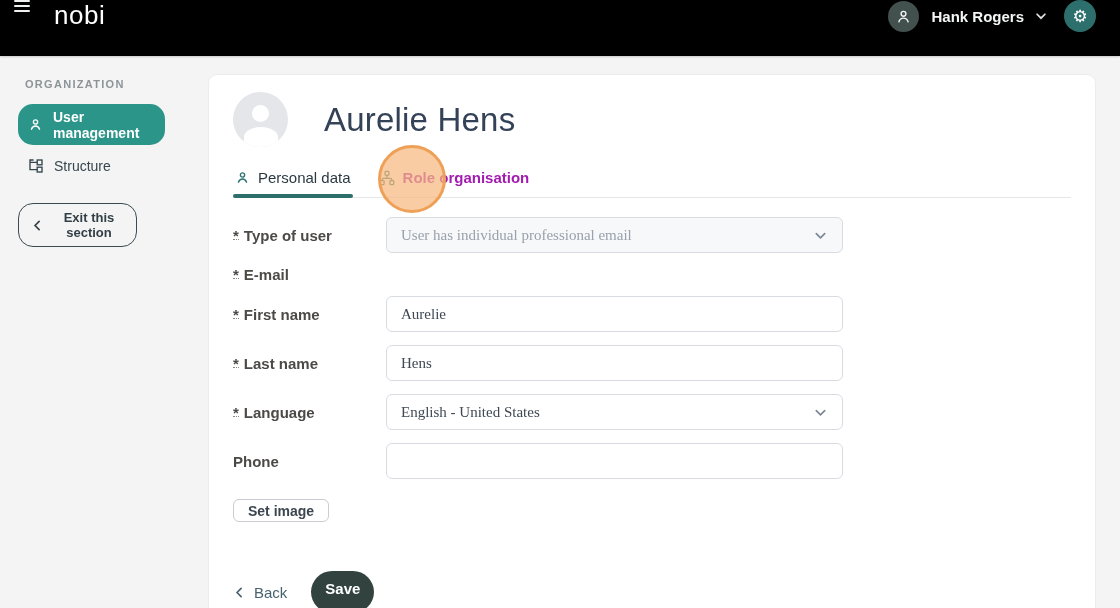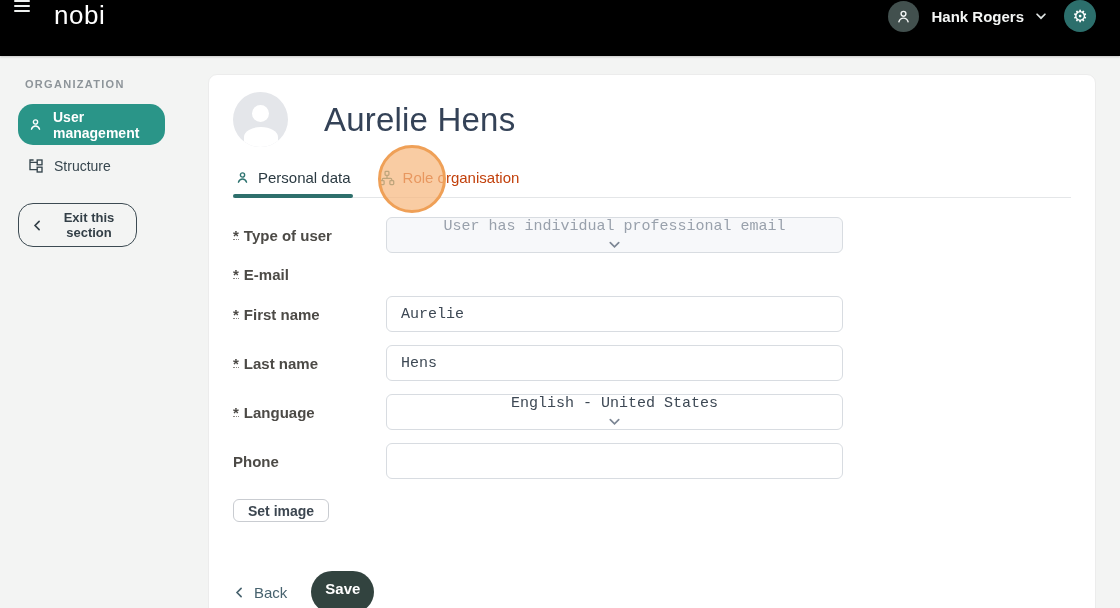--- a/index.html
+++ b/index.html
@@ -63,21 +63,21 @@
     width:55px; height:55px; border-radius:50%; background:#e4e6ea;
     position:relative; overflow:hidden;
   }
   .big-avatar .head { position:absolute; width:17px; height:17px; border-radius:50%; background:#fff; left:19px; top:13px; }
   .big-avatar .body { position:absolute; width:34px; height:20px; border-radius:50% 50% 0 0; background:#fff; left:10.5px; top:35px; }
   .page-title { font-size:33px; color:#344257; font-weight:500; letter-spacing:.2px; }
   
   .tabs { display:flex; gap:24px; margin-top:16px; border-bottom:1px solid #e4e6e8; }
   .tab {
     display:flex; align-items:center; gap:8px; font-size:15px; padding:6px 2px 11px 2px;
-    cursor:pointer; position:relative; color:#c2410c;
+    cursor:pointer; position:relative; color:#a21caf;font-weight:bold;
   }
   .tab .ticon { display:flex; color:#2e7370; }
   .tab.active { color:#2b3a42; font-weight:500; }
   .tab.active::after {
     content:""; position:absolute; left:0; right:0; bottom:-1px; height:4px;
     background:#2e6f6c; border-radius:2px;
   }
   .click-ring {
     position:absolute; width:68px; height:68px; border-radius:50%;
     left:169px; top:70px; z-index:4; pointer-events:none;
@@ -87,21 +87,21 @@
   .form { margin-top:19px; }
   .form-row { display:grid; grid-template-columns:153px 457px; align-items:center; margin-bottom:13px; }
   .f-label { font-size:15px; font-weight:600; color:#4c4a46; }
   .req {
     font-style:normal; margin-right:5px; border-bottom:1.5px dotted #8b8884;
     padding-bottom:1px; display:inline-block; line-height:.8; height:10px;
   }
   .f-input, .f-select {
     height:36px; border:1px solid #d8dce1; border-radius:6px; width:457px;
     font-size:15px; color:#3d4854; padding:0 14px; background:#fff;
-    font-family:Liberation Mono, monospace; outline:none;flex-direction:column;
+    font-family:Liberation Serif, serif; outline:none;
   }
   .f-select { display:flex; align-items:center; justify-content:space-between; cursor:pointer; }
   .f-select.muted { background:#f7f8fa; color:#99a1ac; }
   .f-select .chev { color:#7c8694; display:flex; }
   .set-image-btn {
     margin-top:7px; height:23px; padding:0 14px; background:#fff;
     border:1px solid #c9ccd1; border-radius:6px; font-size:14px; font-weight:600;
     color:#3c4650; cursor:pointer; font-family:inherit;
   }
   .footer { display:flex; align-items:center; gap:24px; margin-top:49px; }

